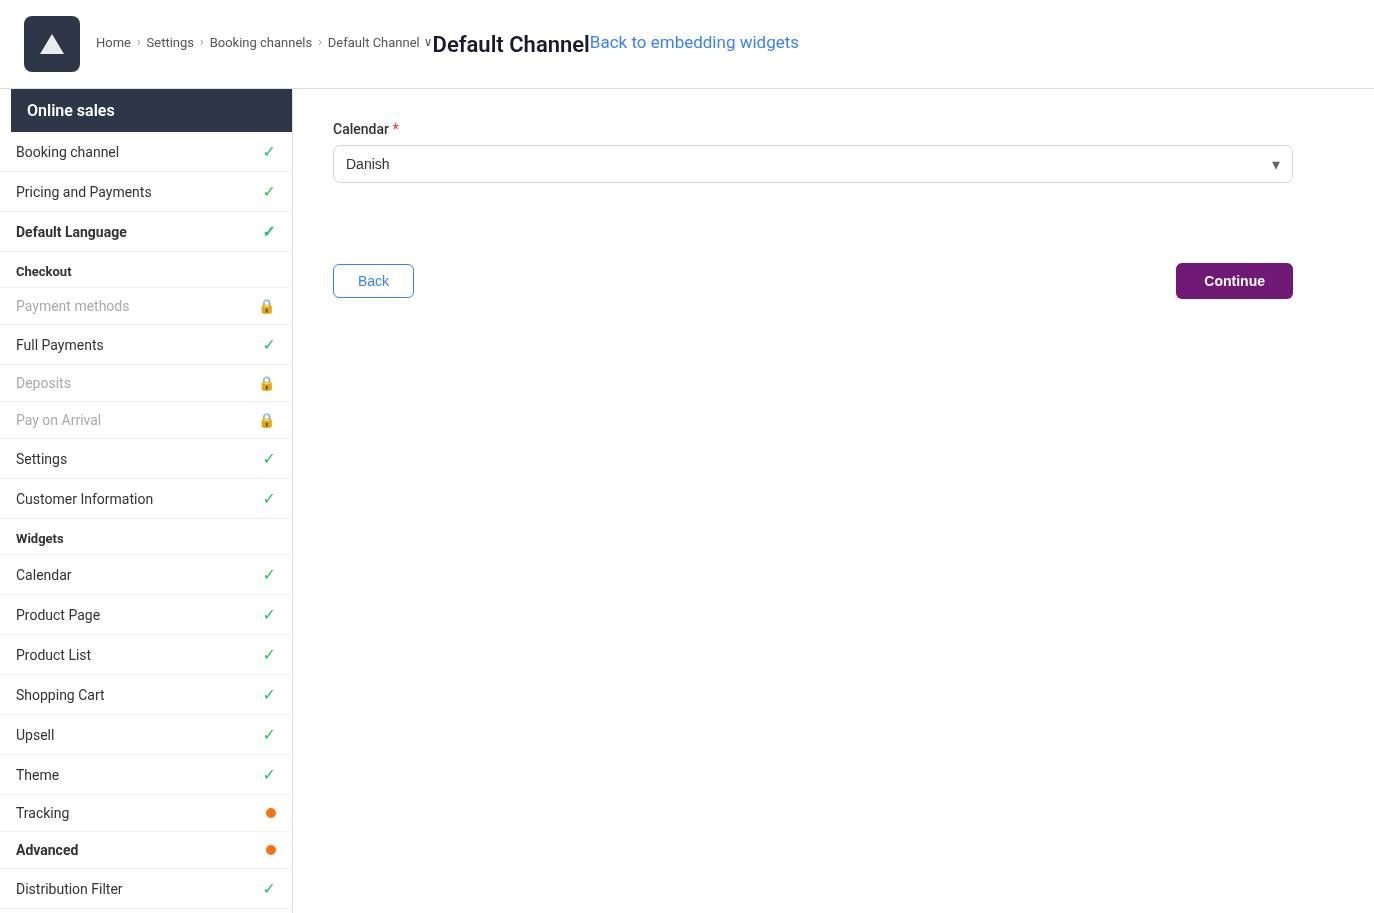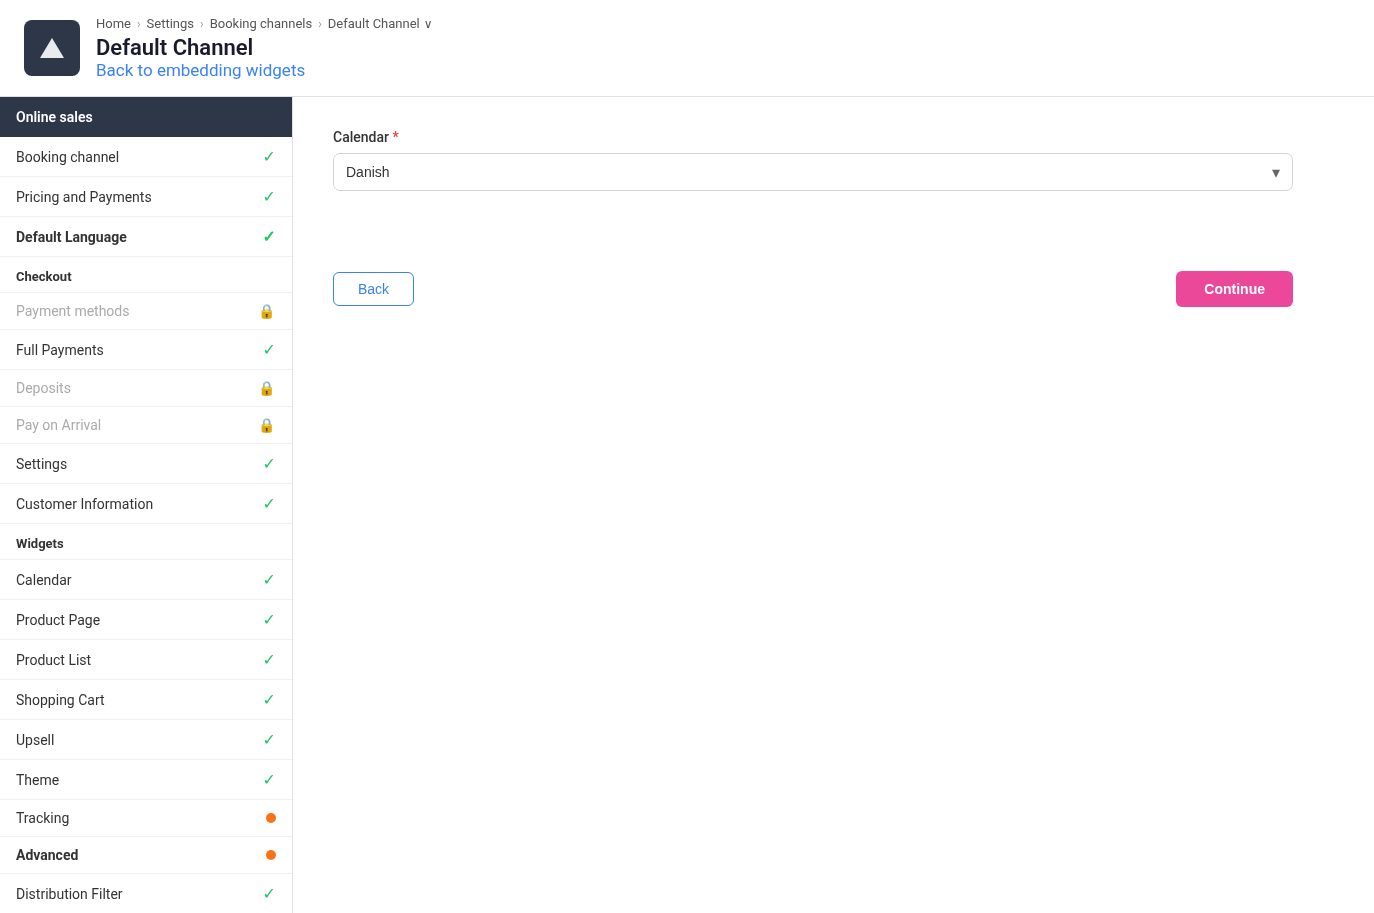--- a/index.html
+++ b/index.html
@@ -2,56 +2,56 @@
 <html><head>
   <meta charset="utf-8">
   <style>
     * { box-sizing: border-box; margin: 0; padding: 0; }
     body { font-family: -apple-system, BlinkMacSystemFont, 'Segoe UI', Roboto, sans-serif; font-size: 14px; color: #333; background: #f5f6fa; }
 
     
     .header { background: #fff; padding: 16px 24px; border-bottom: 1px solid #e0e0e0; display: flex; align-items: center; gap: 16px; }
     .logo-box { width: 56px; height: 56px; background: #2d3748; border-radius: 8px; display: flex; align-items: center; justify-content: center; flex-shrink: 0; }
     .logo-box svg { fill: #fff; }
-    .header-text { display: flex; flex-direction: column; }
+    .header-text { display: flex; flex-direction: row; }
     .breadcrumb { display: flex; align-items: center; gap: 6px; font-size: 13px; color: #555; margin-bottom: 4px; }
     .breadcrumb a { color: #555; text-decoration: none; }
     .breadcrumb-sep { color: #999; font-size: 12px; }
     .breadcrumb-current { display: flex; align-items: center; gap: 4px; color: #555; }
     .breadcrumb-chevron { font-size: 12px; color: #555; }
     .page-title { font-size: 22px; font-weight: 600; color: #1a1a2e; }
     .back-link { font-size: 17px; color: #3b82f6; text-decoration: none; cursor: pointer; }
 
     
     .layout { display: flex; min-height: calc(100vh - 97px); }
 
     
     .sidebar { width: 293px; background: #fff; border-right: 1px solid #e0e0e0; flex-shrink: 0; }
-    .sidebar-section-header { background: #2d3748; color: #fff; font-size: 14px; font-weight: 600; padding: 12px 16px; }
+    .sidebar-section-header { background: #2d3748; color: #fff; font-size: 16px; font-weight: 600; padding: 12px 16px; margin-left: 11px; }
     .sidebar-item { display: flex; align-items: center; justify-content: space-between; padding: 10px 16px; cursor: pointer; border-bottom: 1px solid #f0f0f0; }
     .sidebar-item.active { font-weight: 700; }
     .sidebar-item.disabled { color: #aaa; cursor: default; }
     .sidebar-group-label { font-size: 13px; font-weight: 700; color: #333; padding: 12px 16px 8px; border-bottom: 1px solid #f0f0f0; }
     .check-icon { color: #22c55e; font-size: 16px; }
     .lock-icon { color: #aaa; font-size: 14px; }
     .dot-orange { width: 10px; height: 10px; border-radius: 50%; background: #f97316; flex-shrink: 0; }
 
     
     .main { flex: 1; padding: 32px 40px; background: #fff; }
     .form-section { max-width: 960px; }
     .field-label { font-size: 14px; font-weight: 500; color: #333; margin-bottom: 8px; }
     .field-label .required { color: #e53e3e; }
     .select-wrapper { position: relative; width: 100%; border: 1px solid #d1d5db; border-radius: 7px; background: #fff; }
     .select-wrapper select { width: 100%; padding: 10px 36px 10px 12px; font-size: 14px; color: #333; background: transparent; border: none; outline: none; appearance: none; cursor: pointer; }
     .select-arrow { position: absolute; right: 12px; top: 50%; transform: translateY(-50%); pointer-events: none; color: #666; font-size: 16px; }
 
     
     .button-row { display: flex; justify-content: space-between; align-items: center; margin-top: 80px; }
     .btn-back { border: 1px solid #3b82f6; color: #3b82f6; background: #fff; padding: 8px 24px; border-radius: 6px; font-size: 14px; cursor: pointer; }
-    .btn-continue { background: #ec4899; color: #fff; border: none; padding: 10px 28px; border-radius: 6px; font-size: 14px; font-weight: 600; cursor: pointer; }
+    .btn-continue { background: #701a75; color: #fff; border: none; padding: 10px 28px; border-radius: 6px; font-size: 14px; font-weight: 600; cursor: pointer; }
   </style>
 </head>
 <body>
 
 <div class="header">
   <div class="logo-box">
     <svg width="32" height="32" viewBox="0 0 32 32">
         <polygon points="16,6 28,26 4,26" opacity="0.9"></polygon>
       </svg>
   </div>

